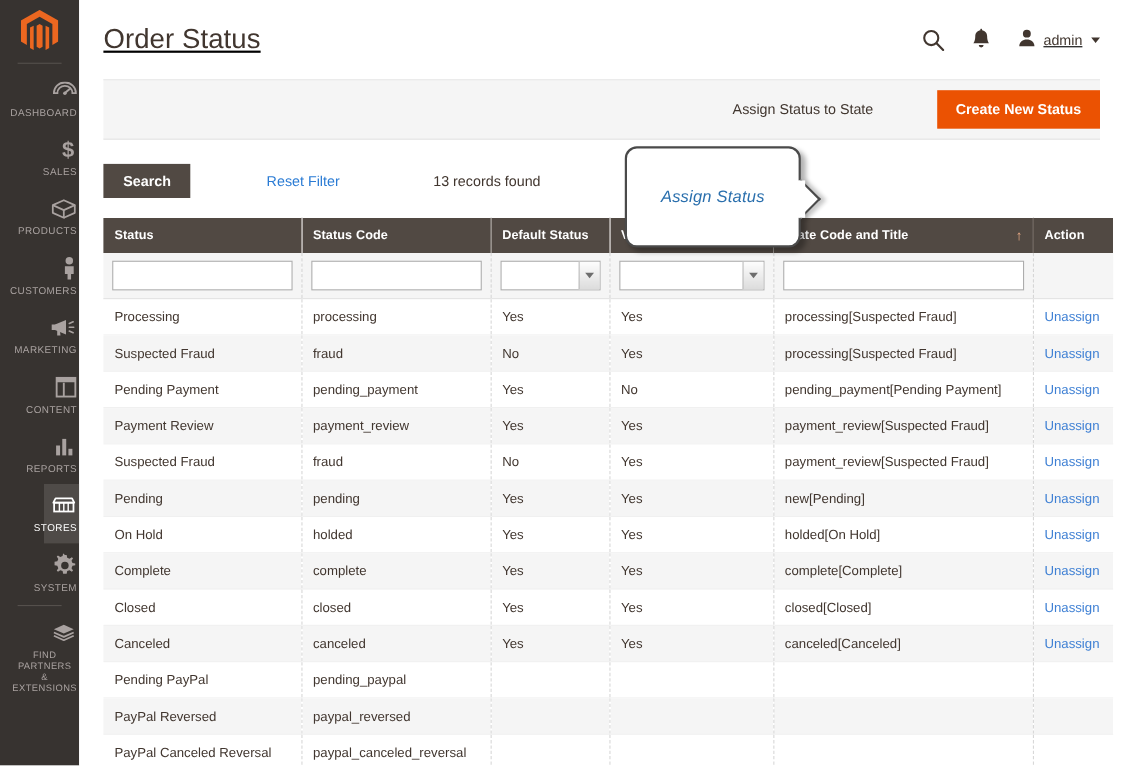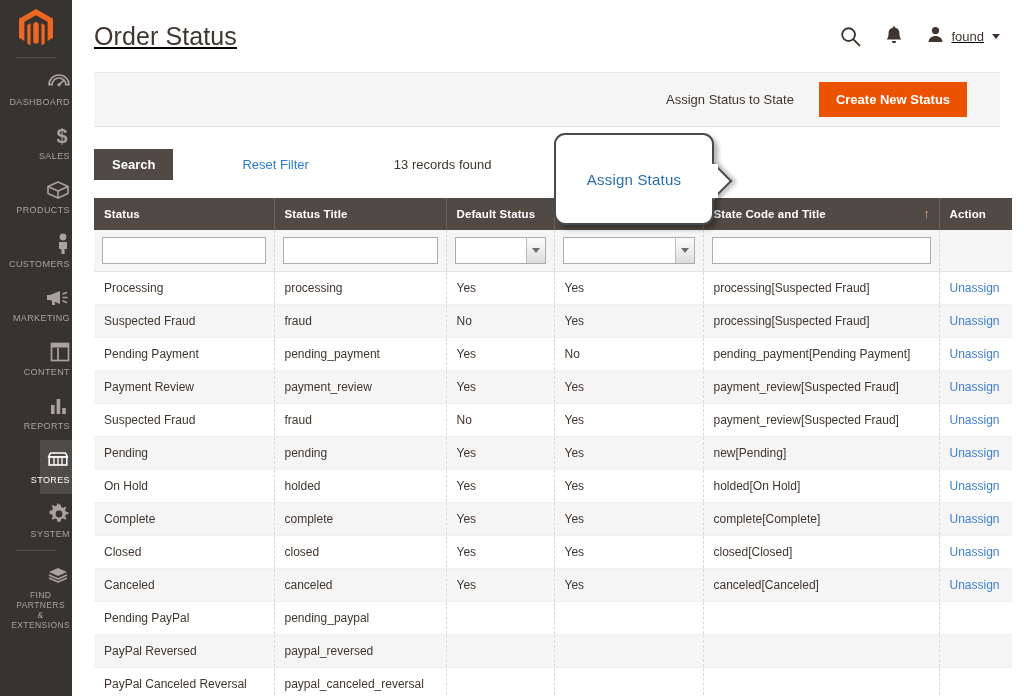--- a/index.html
+++ b/index.html
@@ -75,45 +75,45 @@
   }
 
   
   .tabstrip {
     position: relative;
     margin: 0 24px 0 22px;
     height: 55px;
     background: #f5f5f5;
     border-top: 1px solid #e8e8e8;
     border-bottom: 1px solid #e3e3e3;
-    display: flex; align-items: center;
+    display: flex; align-items: center; justify-content: space-between;
   }
   .tab-plain {
     font-size: 13px; color: #41362f; font-weight: 400;
     margin-left: 572px; cursor: pointer; white-space: nowrap;
   }
   .btn-primary {
     margin-left: 25px;
     background: #eb5202; color: #ffffff;
     font-size: 13px; font-weight: bold;
     padding: 10px 17px; border: none; cursor: pointer;
     line-height: 15px;
   }
 
   
   .callout {
     position: absolute;
-    left: 460px; top: 60px;
+    left: 474px; top: 60px;
     width: 160px; height: 92px;
     background: #ffffff;
     border: 2px solid #4a4a4a;
     border-radius: 11px;
     box-shadow: 4px 4px 5px rgba(0,0,0,.30);
     display: flex; align-items: center; justify-content: center;
-    z-index: 40; cursor: pointer;
+    z-index: 40; cursor: pointer; font-style: italic;
   }
   .callout-label {
     font-size: 15px; color: #2a6fad; letter-spacing: .2px;
   }
   .callout-nub, .callout-nub-fill {
     position: absolute; width: 26px; height: 26px;
     top: 33px; transform: rotate(45deg);
   }
   .callout-nub {
     right: -15px;
@@ -356,21 +356,21 @@
               <rect x="8.2" y="0" width="1.6" height="2.4" rx=".8" fill="#41362f"></rect>
             </svg>
         </span>
         <span class="user-box">
           <span>
             <svg width="17" height="17" viewBox="0 0 17 17">
                 <circle cx="8.5" cy="4.6" r="3.6" fill="#41362f"></circle>
                 <path d="M1.6 16 c0-3.8 3.1-6.1 6.9-6.1 s6.9 2.3 6.9 6.1 z" fill="#41362f"></path>
               </svg>
           </span>
-          <span>found</span>
+          <span>admin</span>
           <span class="caret-dn"></span>
         </span>
       </div>
     </div>
 
     <div class="tabstrip">
       <span class="tab-plain">Assign Status to State</span>
       <button class="btn-primary">Create New Status</button>
 
       <div class="callout">
@@ -392,21 +392,21 @@
           <col style="width:180px">
             <col style="width:172px">
             <col style="width:108px">
           <col style="width:149px">
             <col style="width:236px">
             <col style="width:73px">
         </colgroup>
         <thead>
           <tr>
             <th>Status</th>
-            <th>Status Title</th>
+            <th>Status Code</th>
             <th>Default Status</th>
             <th>Visible On Storefront</th>
             <th class="sorted">
               <span>State Code and Title</span>
               <span class="sort-arrow">↑</span>
             </th>
             <th>Action</th>
           </tr>
         </thead>
         <tbody>

